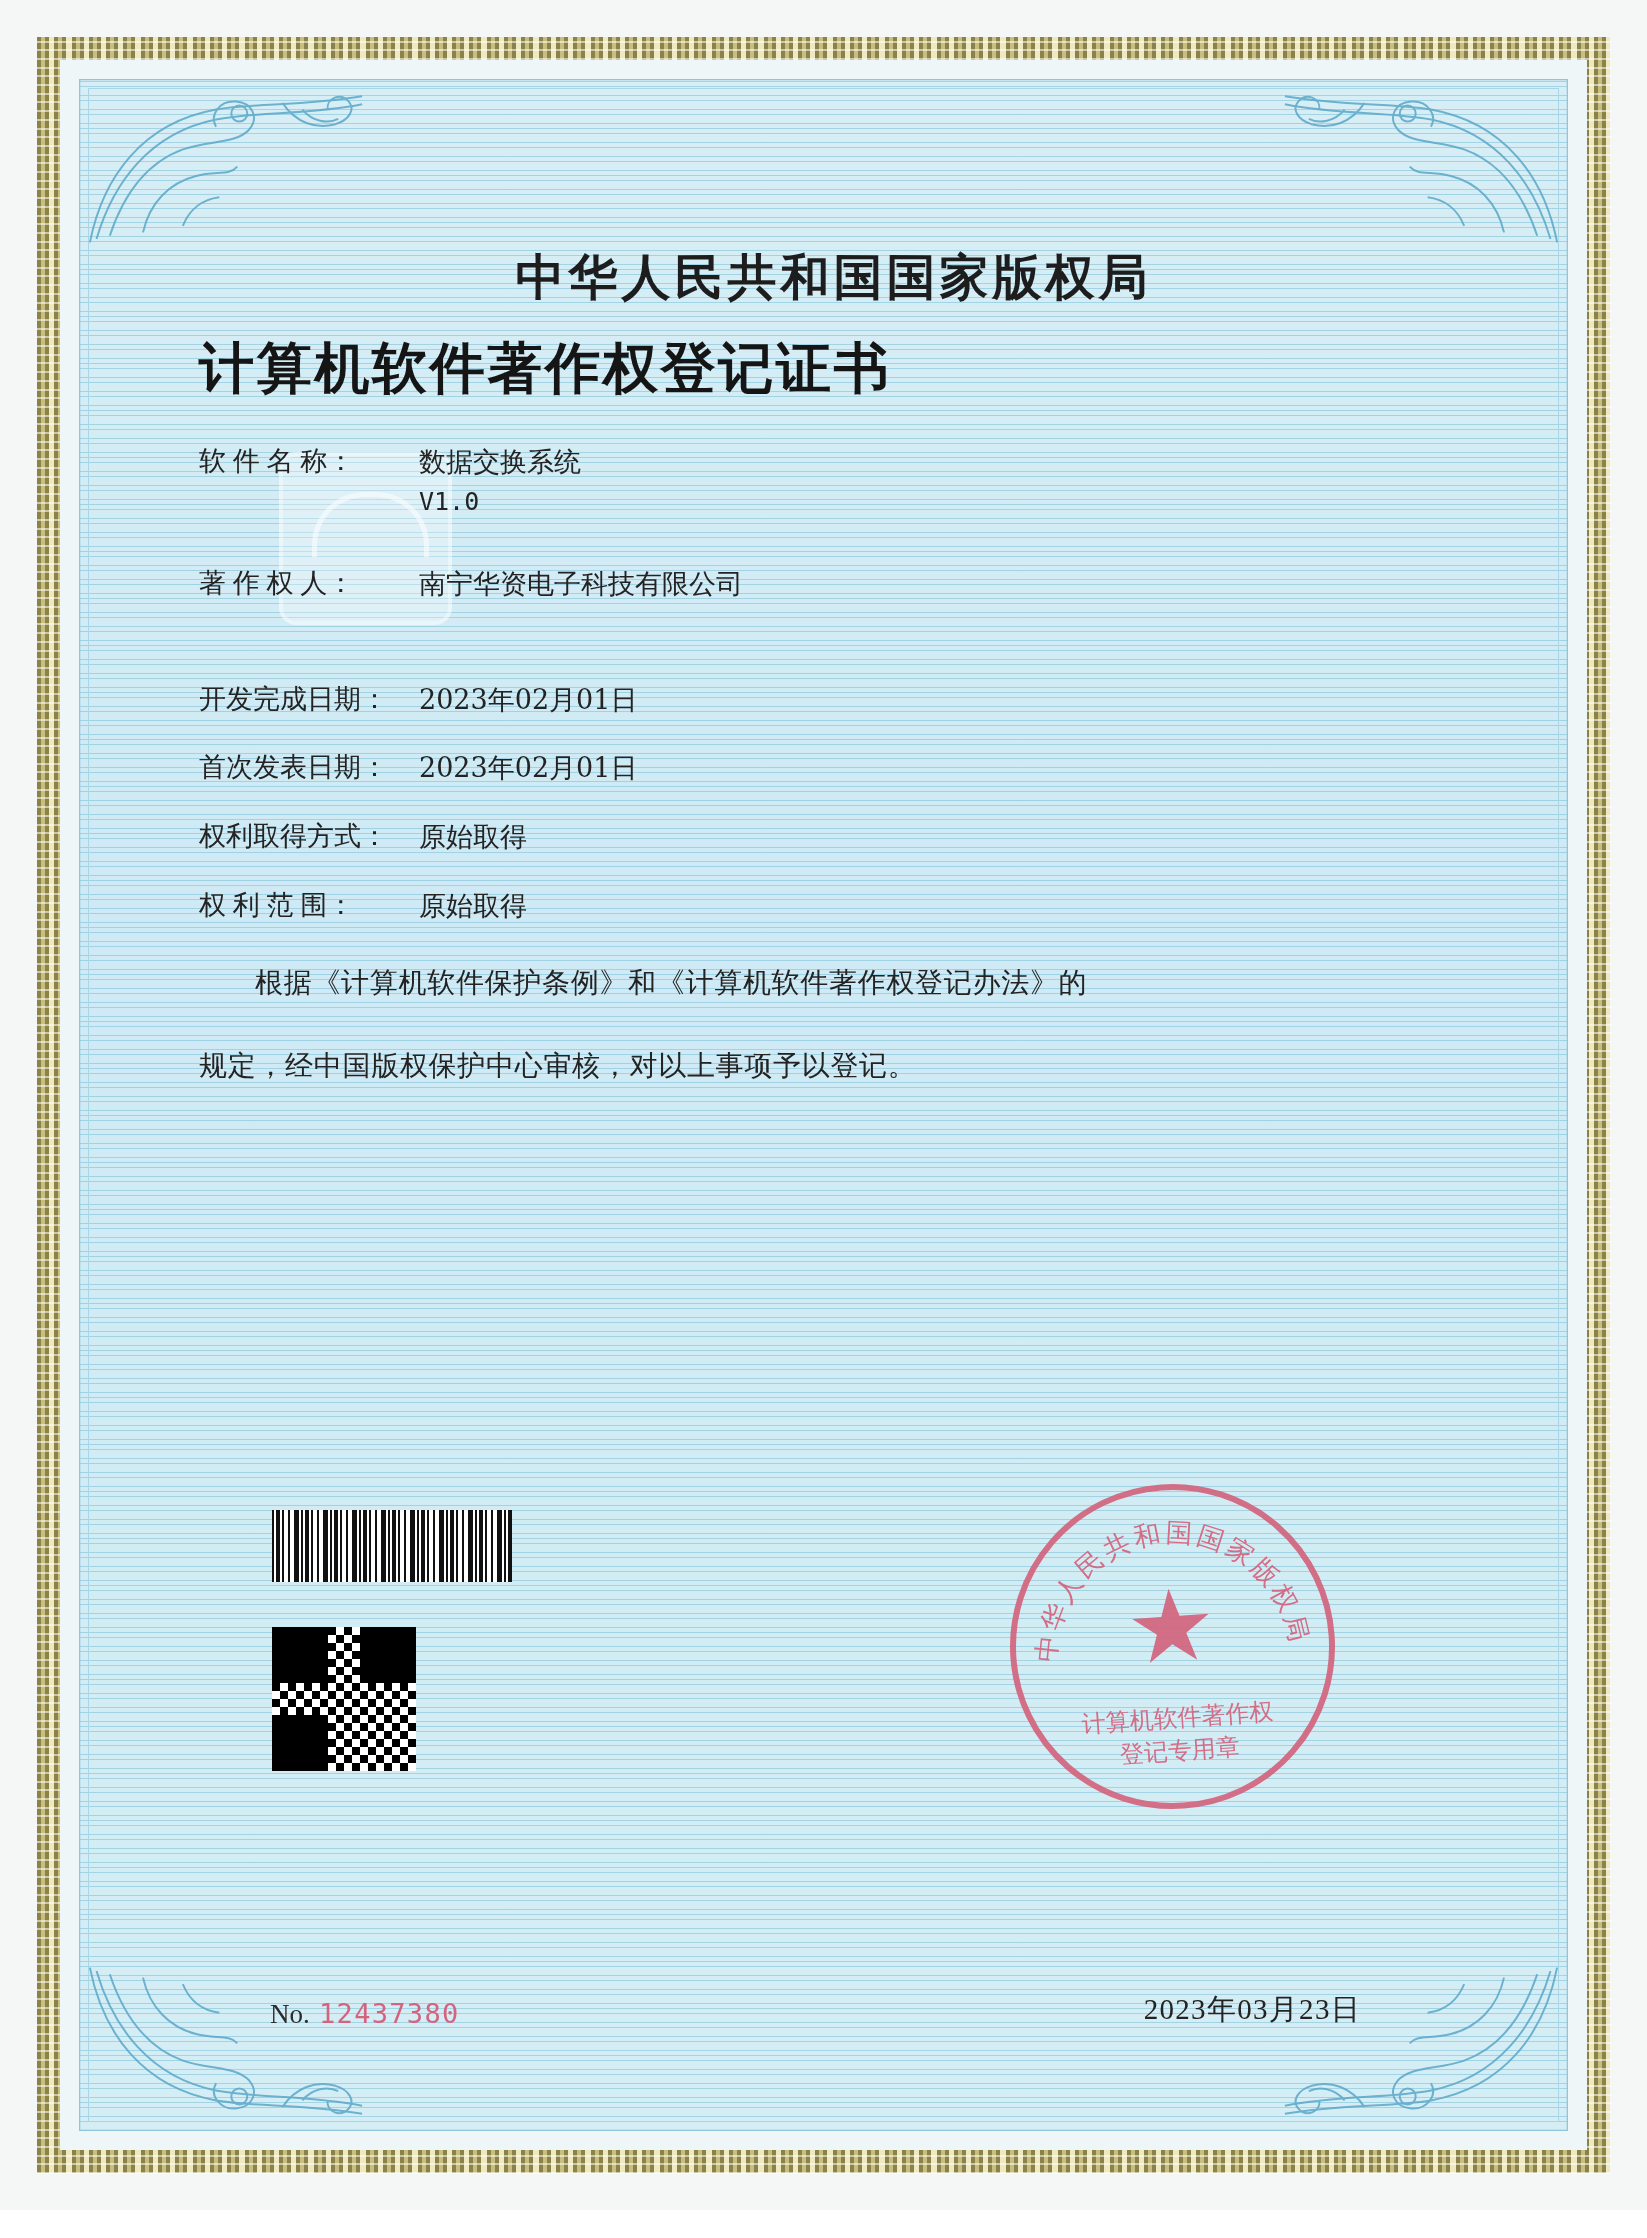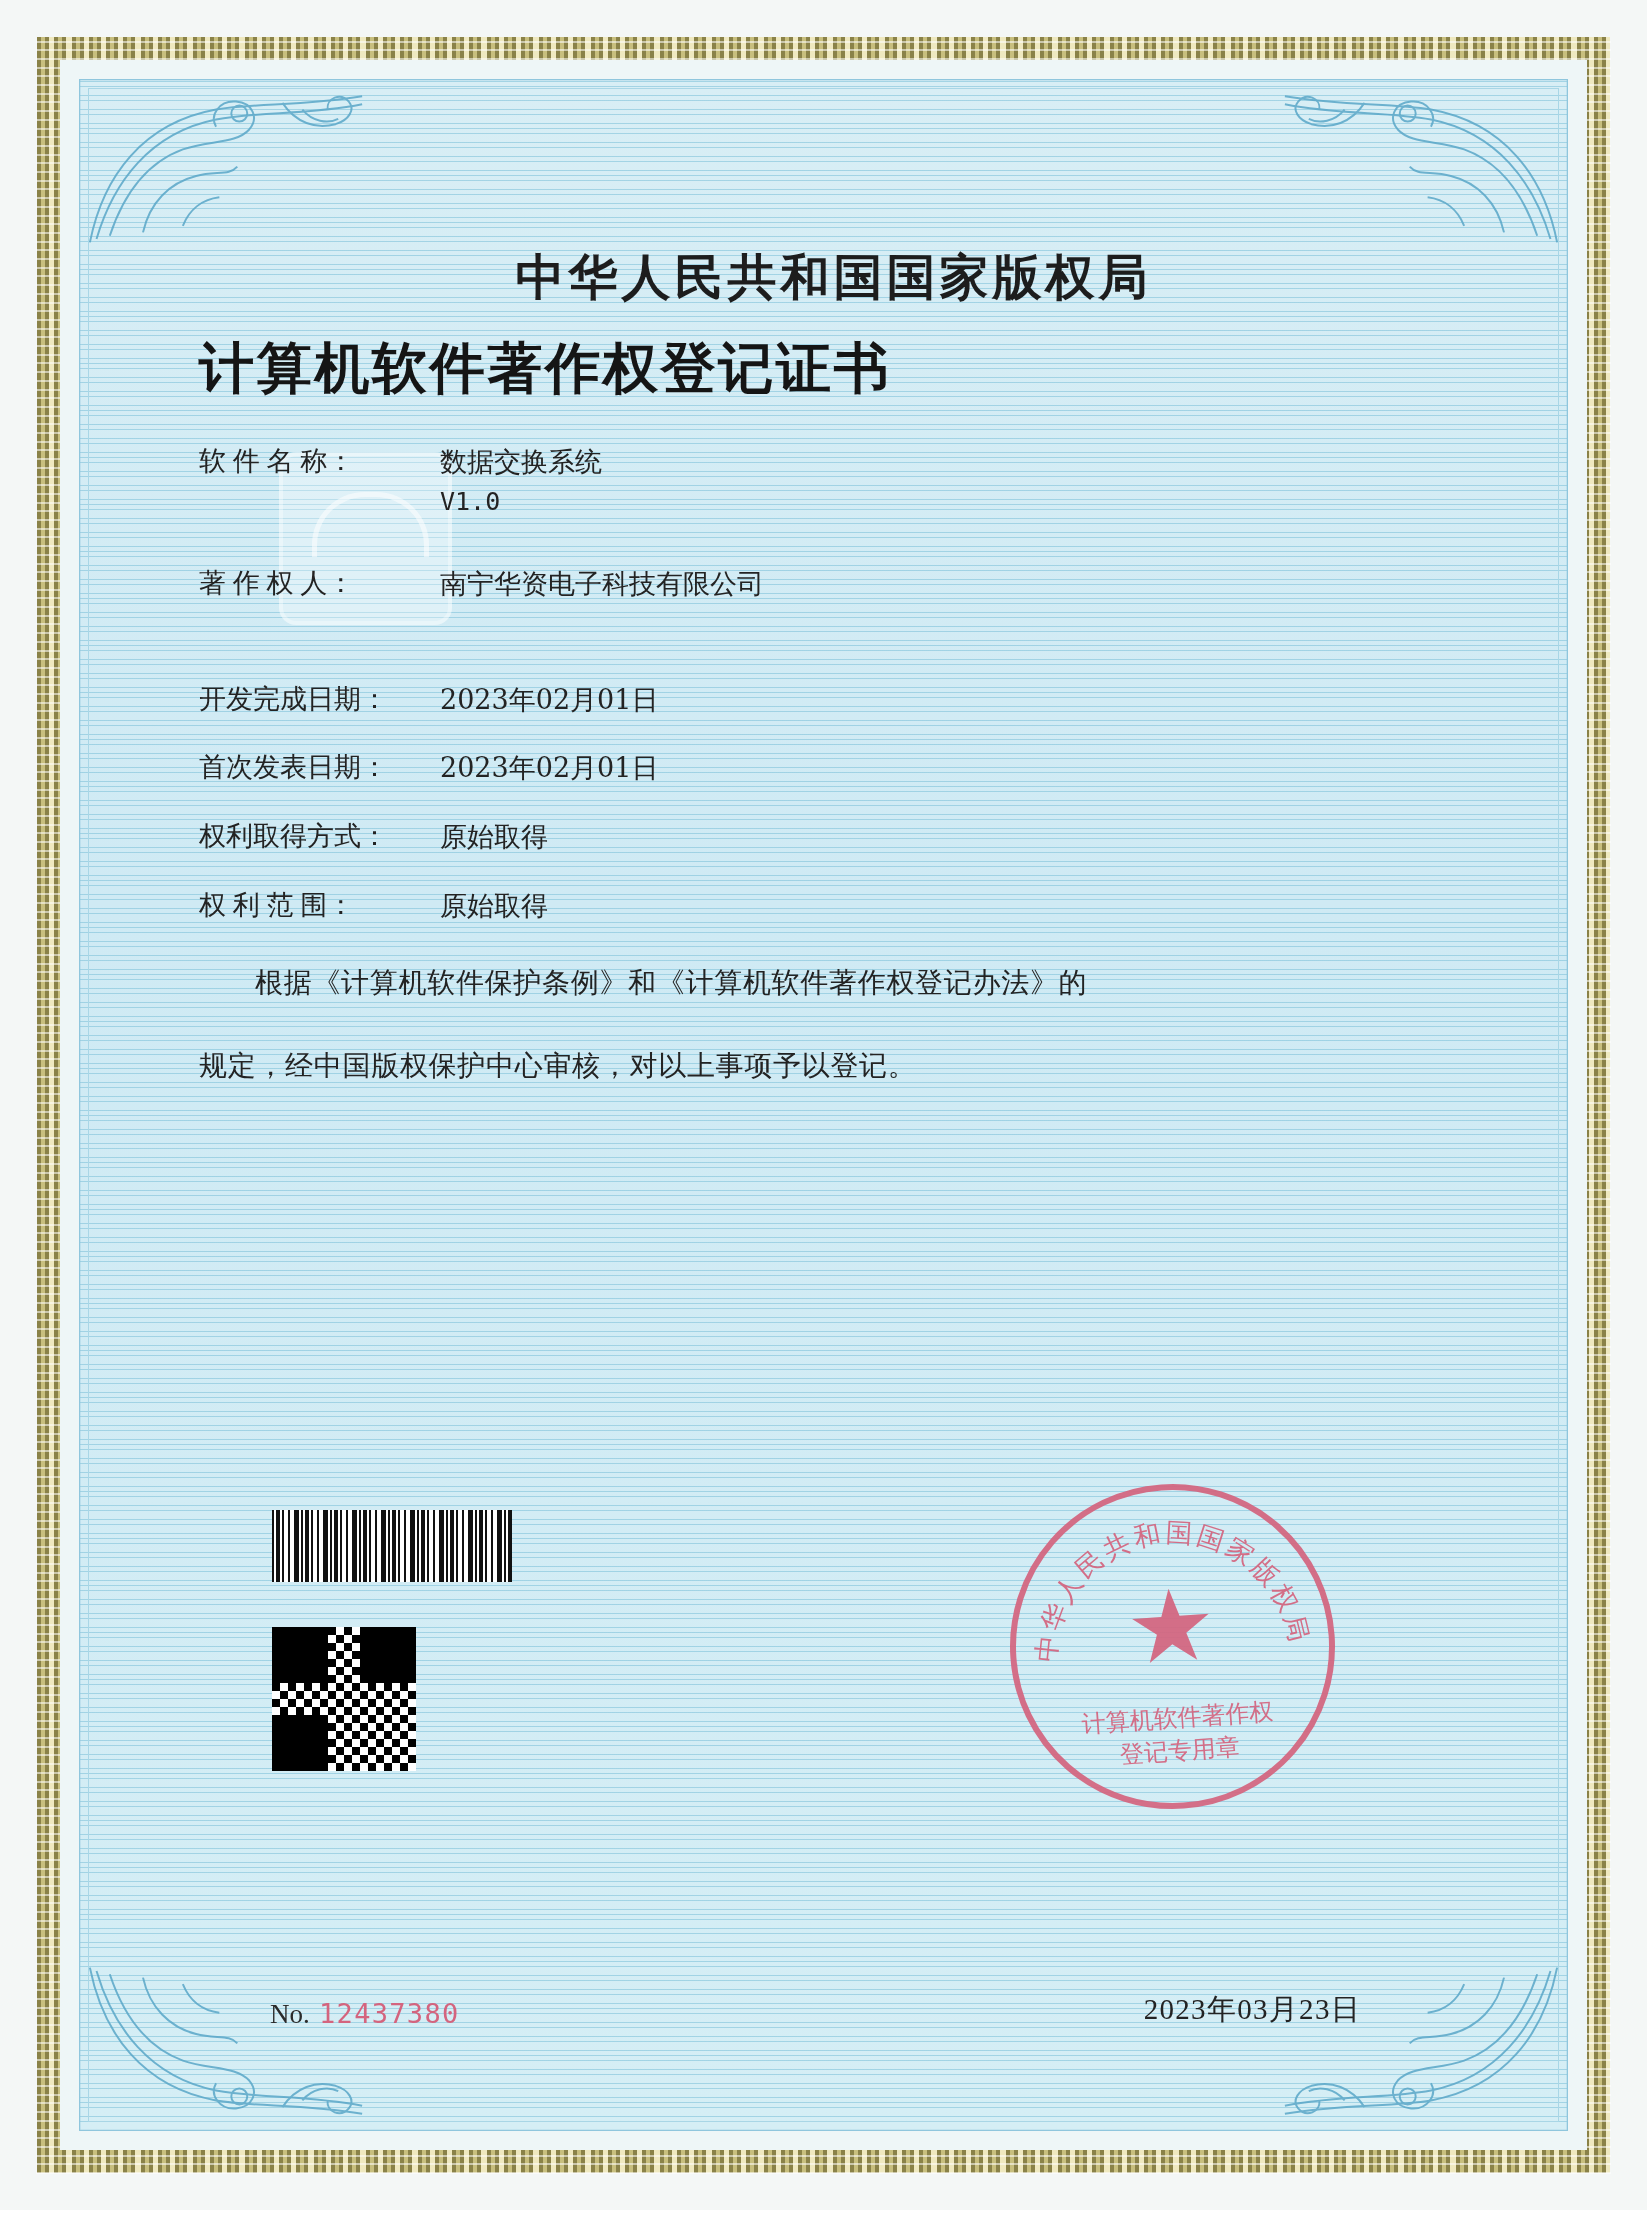--- a/index.html
+++ b/index.html
@@ -137,21 +137,20 @@
     justify-content: flex-end;
   }
   .field .flabel {
     width: 220px;
     flex: 0 0 220px;
     white-space: nowrap;
   }
   .field .fvalue {
     flex: 1 1 auto;
     font-family: "DejaVu Serif", "Liberation Serif", serif;
-    margin-left: 21px;
   }
   .field .fvalue .line2 { display: block; font-family: "DejaVu Sans Mono", monospace; font-size: 25px;}
 
   .spacer-lg { height: 56px; }
   .spacer-md { height: 31px; }
 
   .rows { margin-top: 6.7px; }
   .rows .field { margin-bottom: 27px; }
 
   .paragraph {

